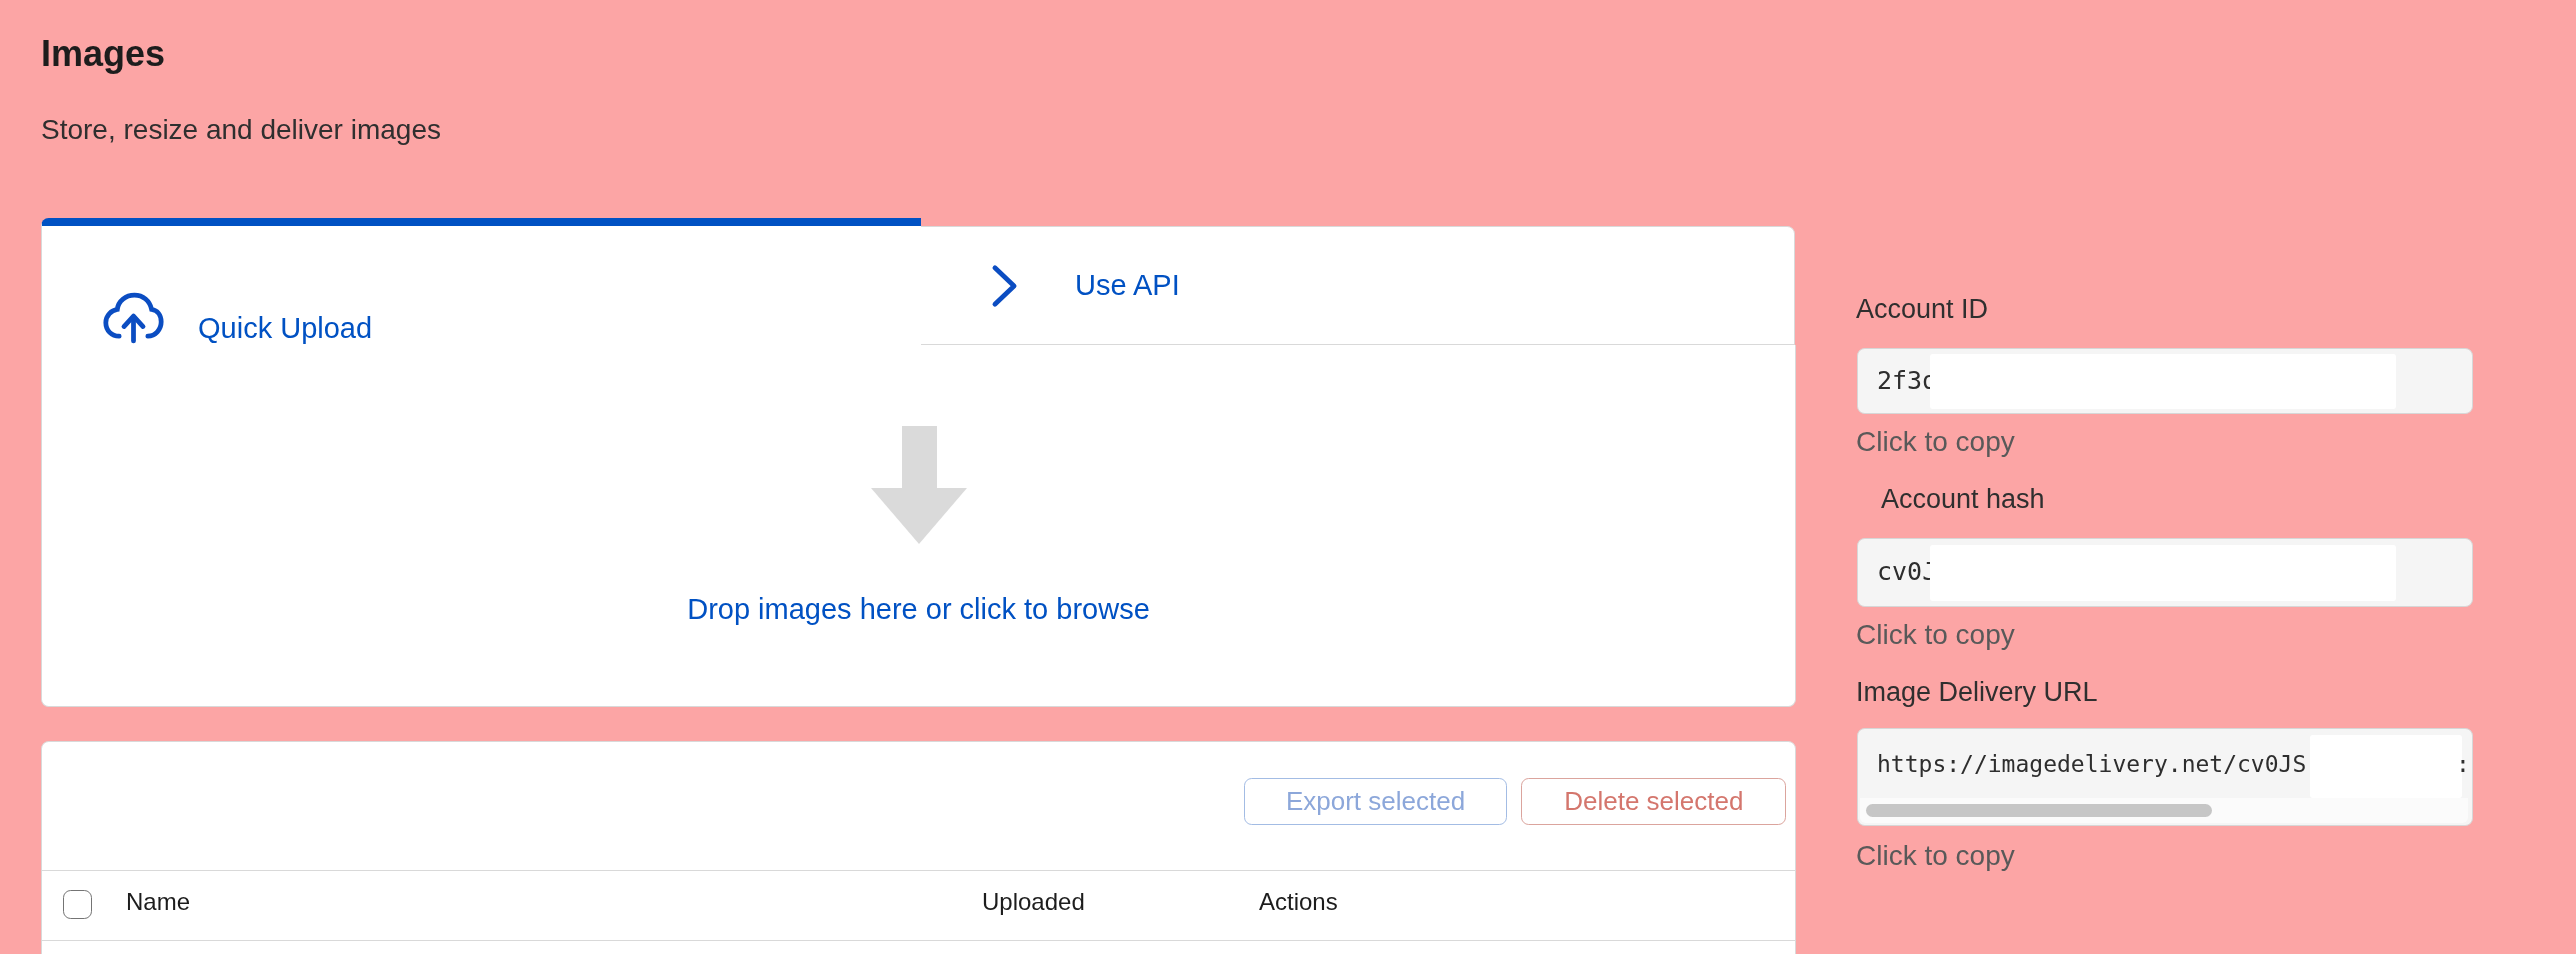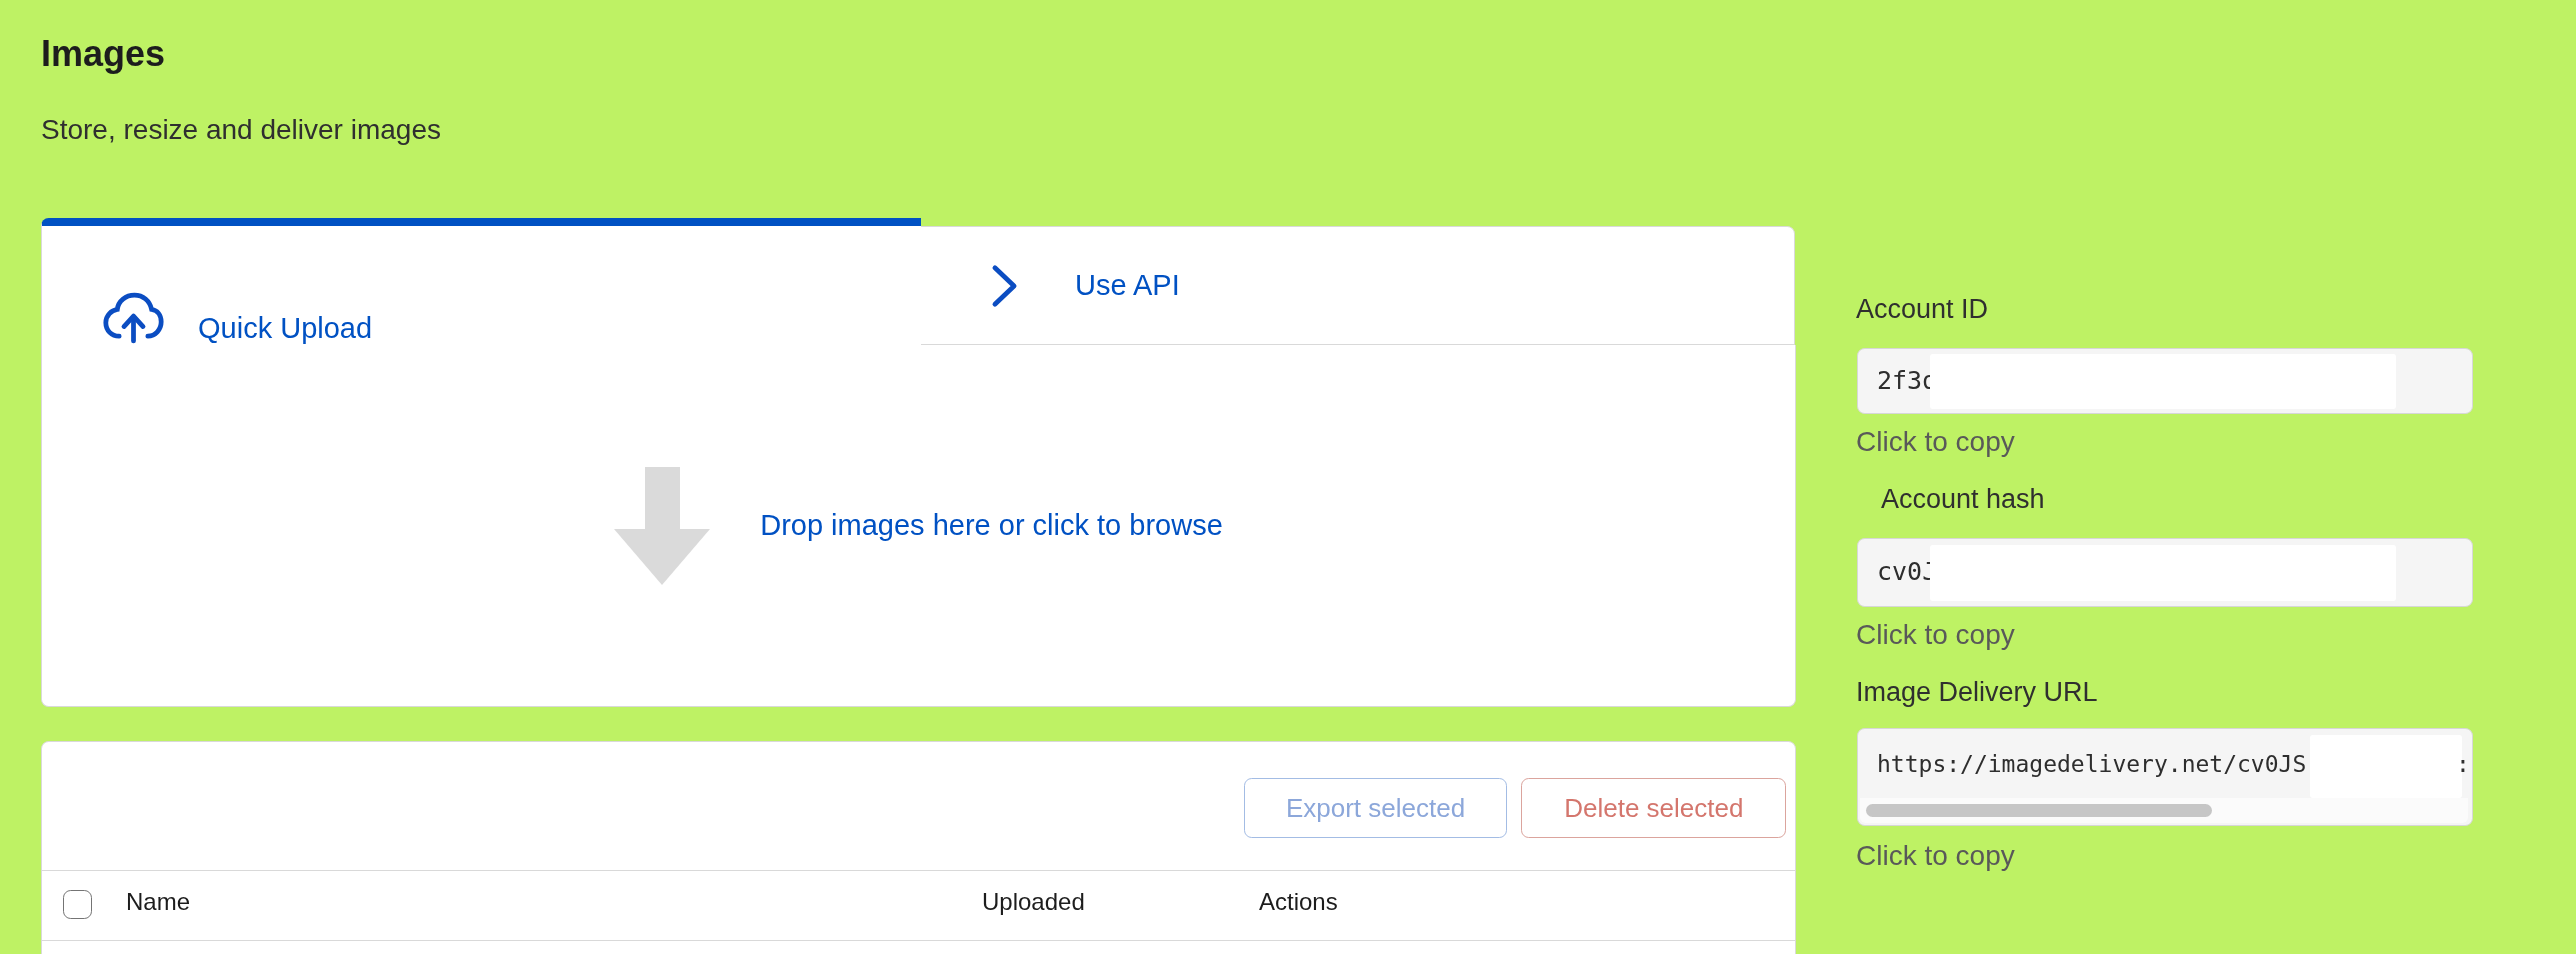--- a/index.html
+++ b/index.html
@@ -1,47 +1,47 @@
 <!DOCTYPE html>
 <html><head>
 <meta charset="utf-8">
 <style>
   html,body{margin:0;padding:0;background:#fff;}
-  .page{position:relative;width:2576px;height:954px;overflow:hidden;background:#bef264;
+  .page{position:relative;width:2576px;height:954px;overflow:hidden;background:#fca5a5;
         font-family:"Liberation Sans",sans-serif;color:#202020;}
   .abs{position:absolute;}
 
   
   .page-title{left:41px;top:33px;font-size:36px;font-weight:700;color:#1d1d1d;}
   .page-subtitle{left:41px;top:114px;font-size:28px;color:#2f2f2f;}
 
   
   .tab-active{left:41px;top:218px;width:880px;height:127px;box-sizing:border-box;background:#fff;
       border-top:8.7px solid #0051c3;border-left:1.9px solid #d9d9d9;border-top-left-radius:7.7px;
       display:flex;align-items:flex-end;padding-left:60px;gap:33px;z-index:2;cursor:pointer;}
   .tab-inactive{left:920px;top:226px;width:875px;height:119px;box-sizing:border-box;background:#fff;
       border:1.9px solid #d9d9d9;border-top-right-radius:7.7px;
       display:flex;align-items:center;padding-left:67px;gap:54px;cursor:pointer;}
   .tab-label{font-size:29px;color:#0051c3;}
 
   
   .upload-panel{left:41px;top:345px;width:1755px;height:362px;box-sizing:border-box;background:#fff;
       border-left:1.9px solid #d9d9d9;border-right:1.9px solid #d9d9d9;border-bottom:1.9px solid #d9d9d9;
-      border-radius:0 0 7.7px 7.7px;display:flex;align-items:center;justify-content:center;gap:50px;cursor:pointer;}
+      border-radius:0 0 7.7px 7.7px;display:flex;align-items:center;justify-content:center;gap:50px;cursor:pointer;flex-direction:column;}
   .drop-arrow{width:96px;height:117px;position:relative;}
   .drop-arrow .shaft{position:absolute;left:31px;top:0;width:35px;height:63px;background:#dadada;}
   .drop-arrow .head{position:absolute;left:0;top:62px;width:0;height:0;
       border-left:48px solid transparent;border-right:48px solid transparent;border-top:56px solid #dadada;}
   .drop-label{font-size:29px;color:#0051c3;}
 
   
   .list-box{left:41px;top:741px;width:1755px;height:298px;box-sizing:border-box;background:#fff;
       border:1.9px solid #d9d9d9;border-radius:7.7px;}
   .toolbar-row{position:relative;height:128px;border-bottom:1.9px solid #d9d9d9;}
-  .btn{position:absolute;top:36px;height:60px;box-sizing:border-box;background:#fff;border-radius:7.7px;
+  .btn{position:absolute;top:36px;height:47px;box-sizing:border-box;background:#fff;border-radius:7.7px;
       display:flex;align-items:center;justify-content:center;font-size:26px;cursor:pointer;}
   .btn-export{right:288px;width:263px;border:1.9px solid #a3bce4;color:#8ca7da;}
   .btn-delete{right:8.7px;width:265px;border:1.9px solid #dba49d;color:#d4766d;}
   .header-row{position:relative;height:69px;border-bottom:1.9px solid #d9d9d9;}
   .checkbox{position:absolute;left:21px;top:19px;width:29px;height:29px;box-sizing:border-box;
       border:1.9px solid #747474;border-radius:7.7px;background:#fff;cursor:pointer;}
   .col{position:absolute;top:17.3px;font-size:24px;font-weight:400;color:#1d1d1d;}
   .col-name{left:84px;}
   .col-uploaded{left:940px;}
   .col-actions{left:1217px;}

